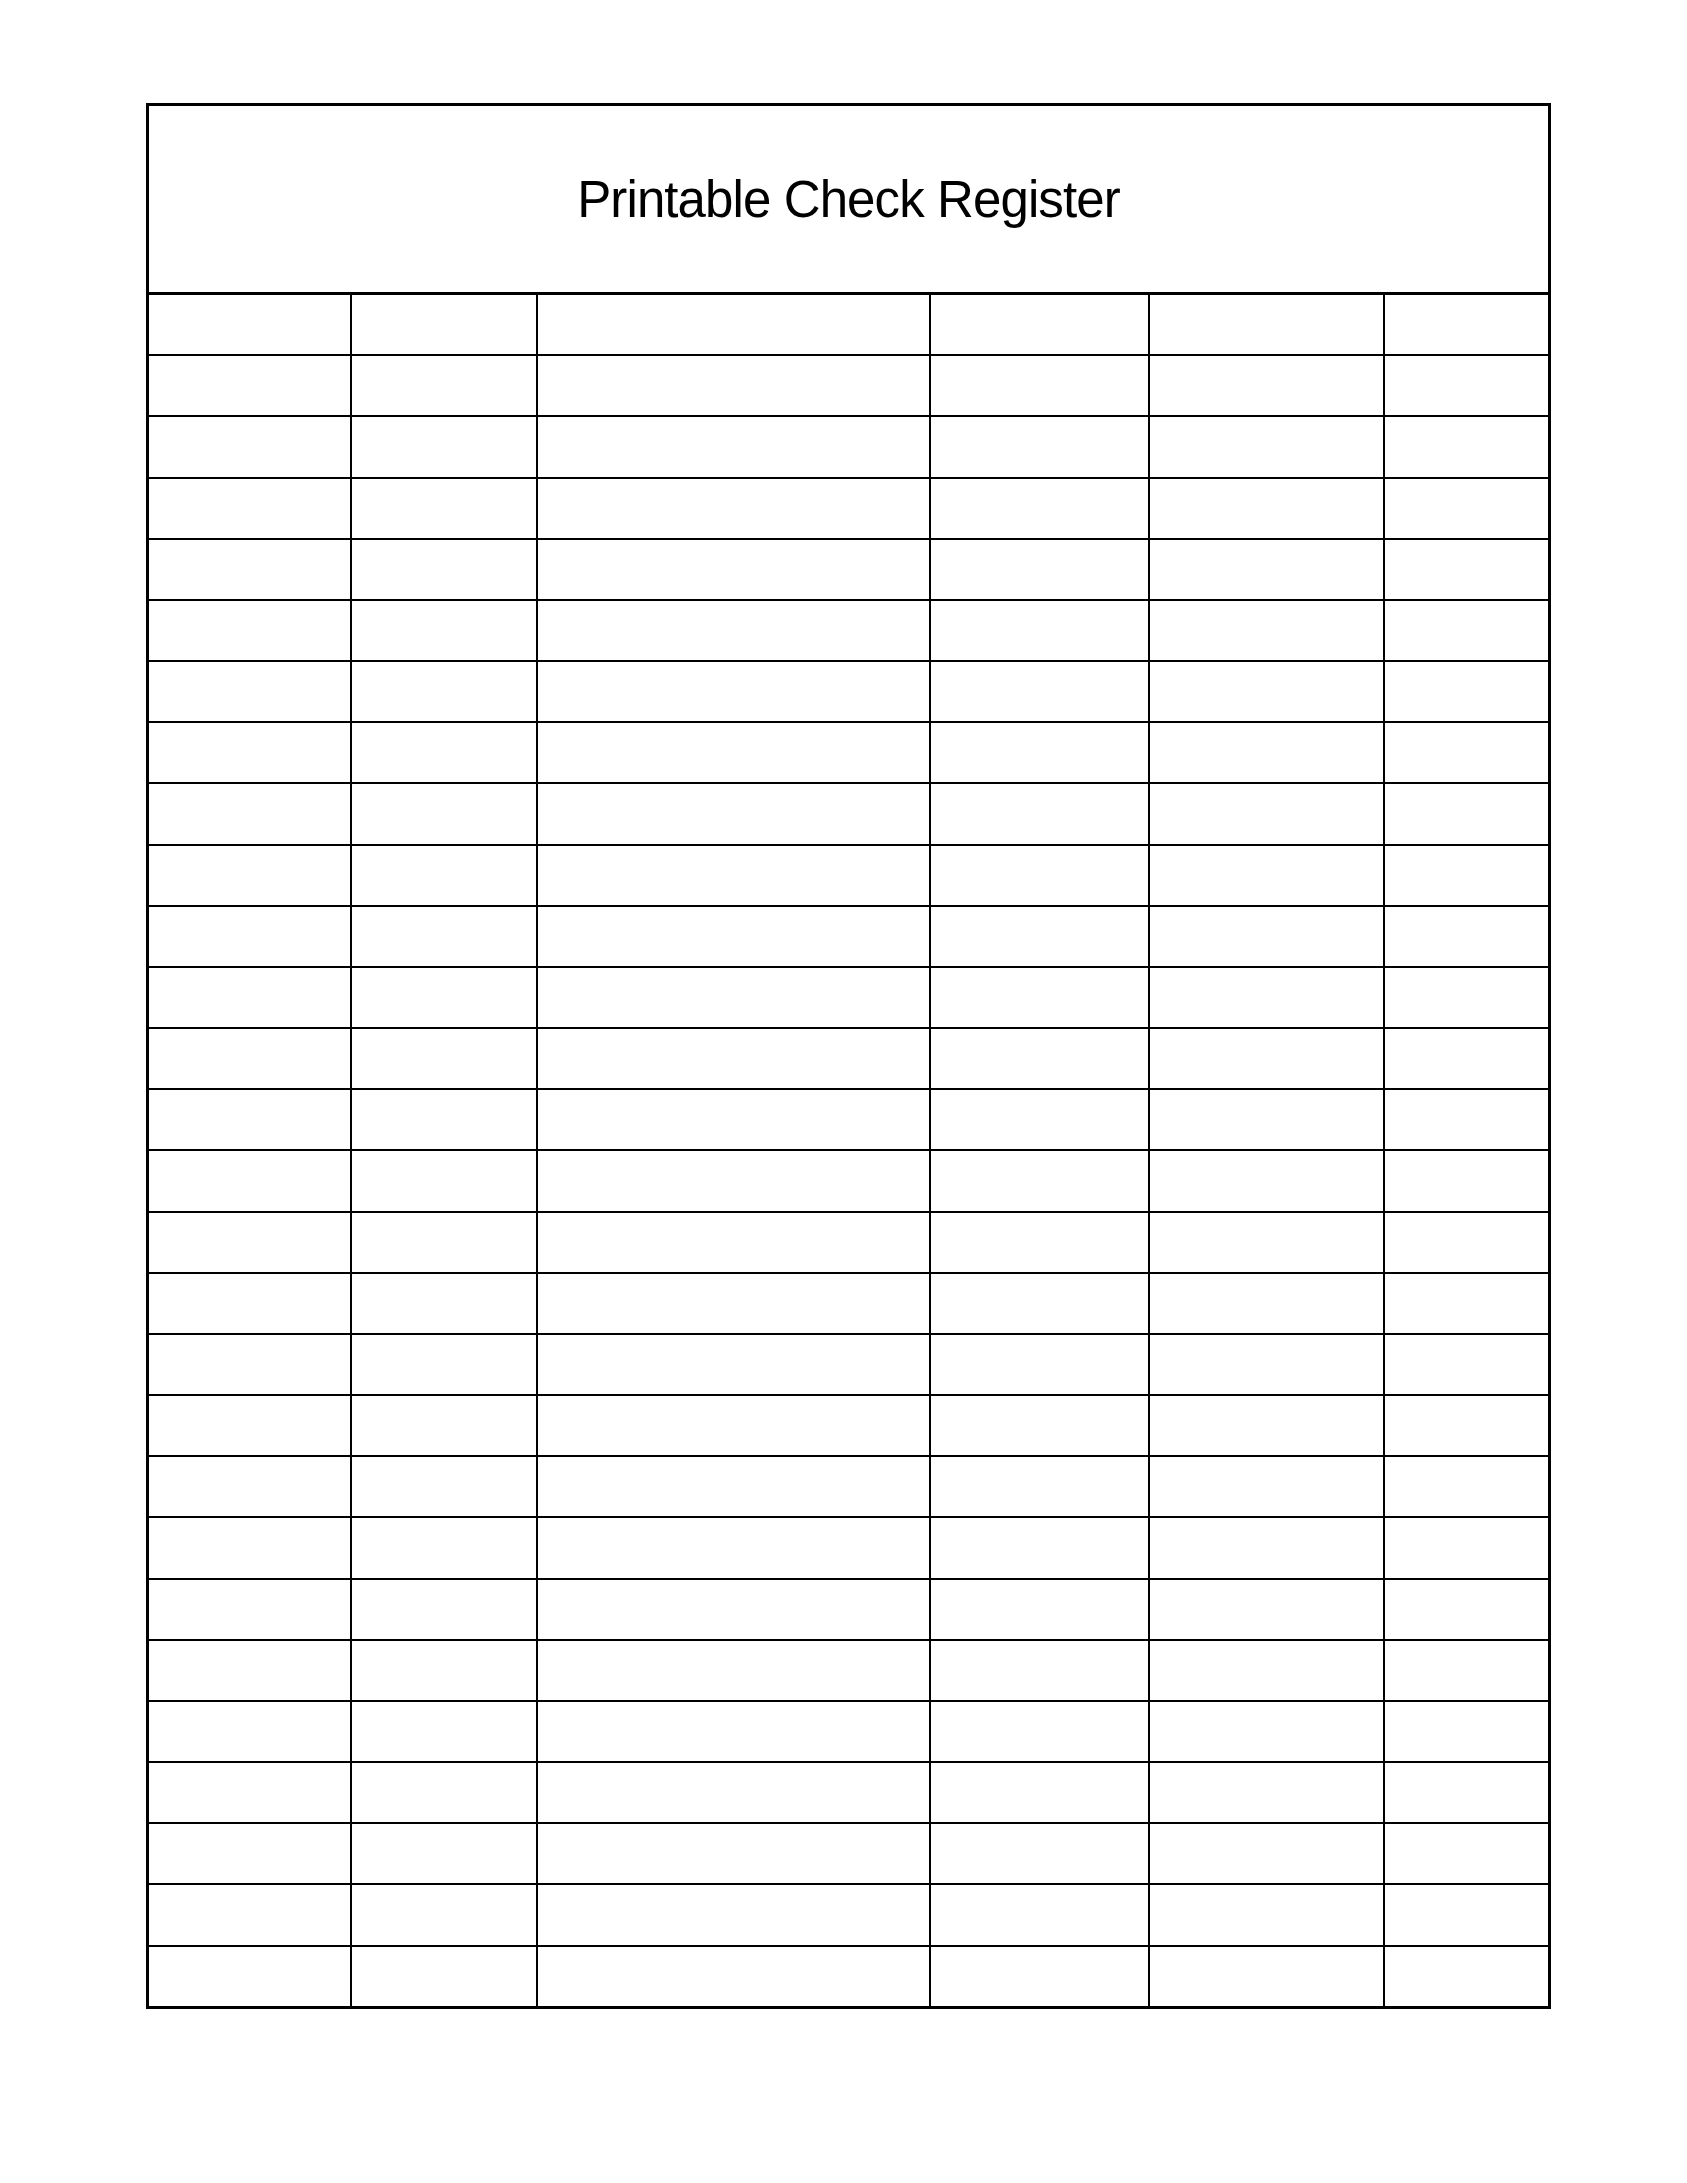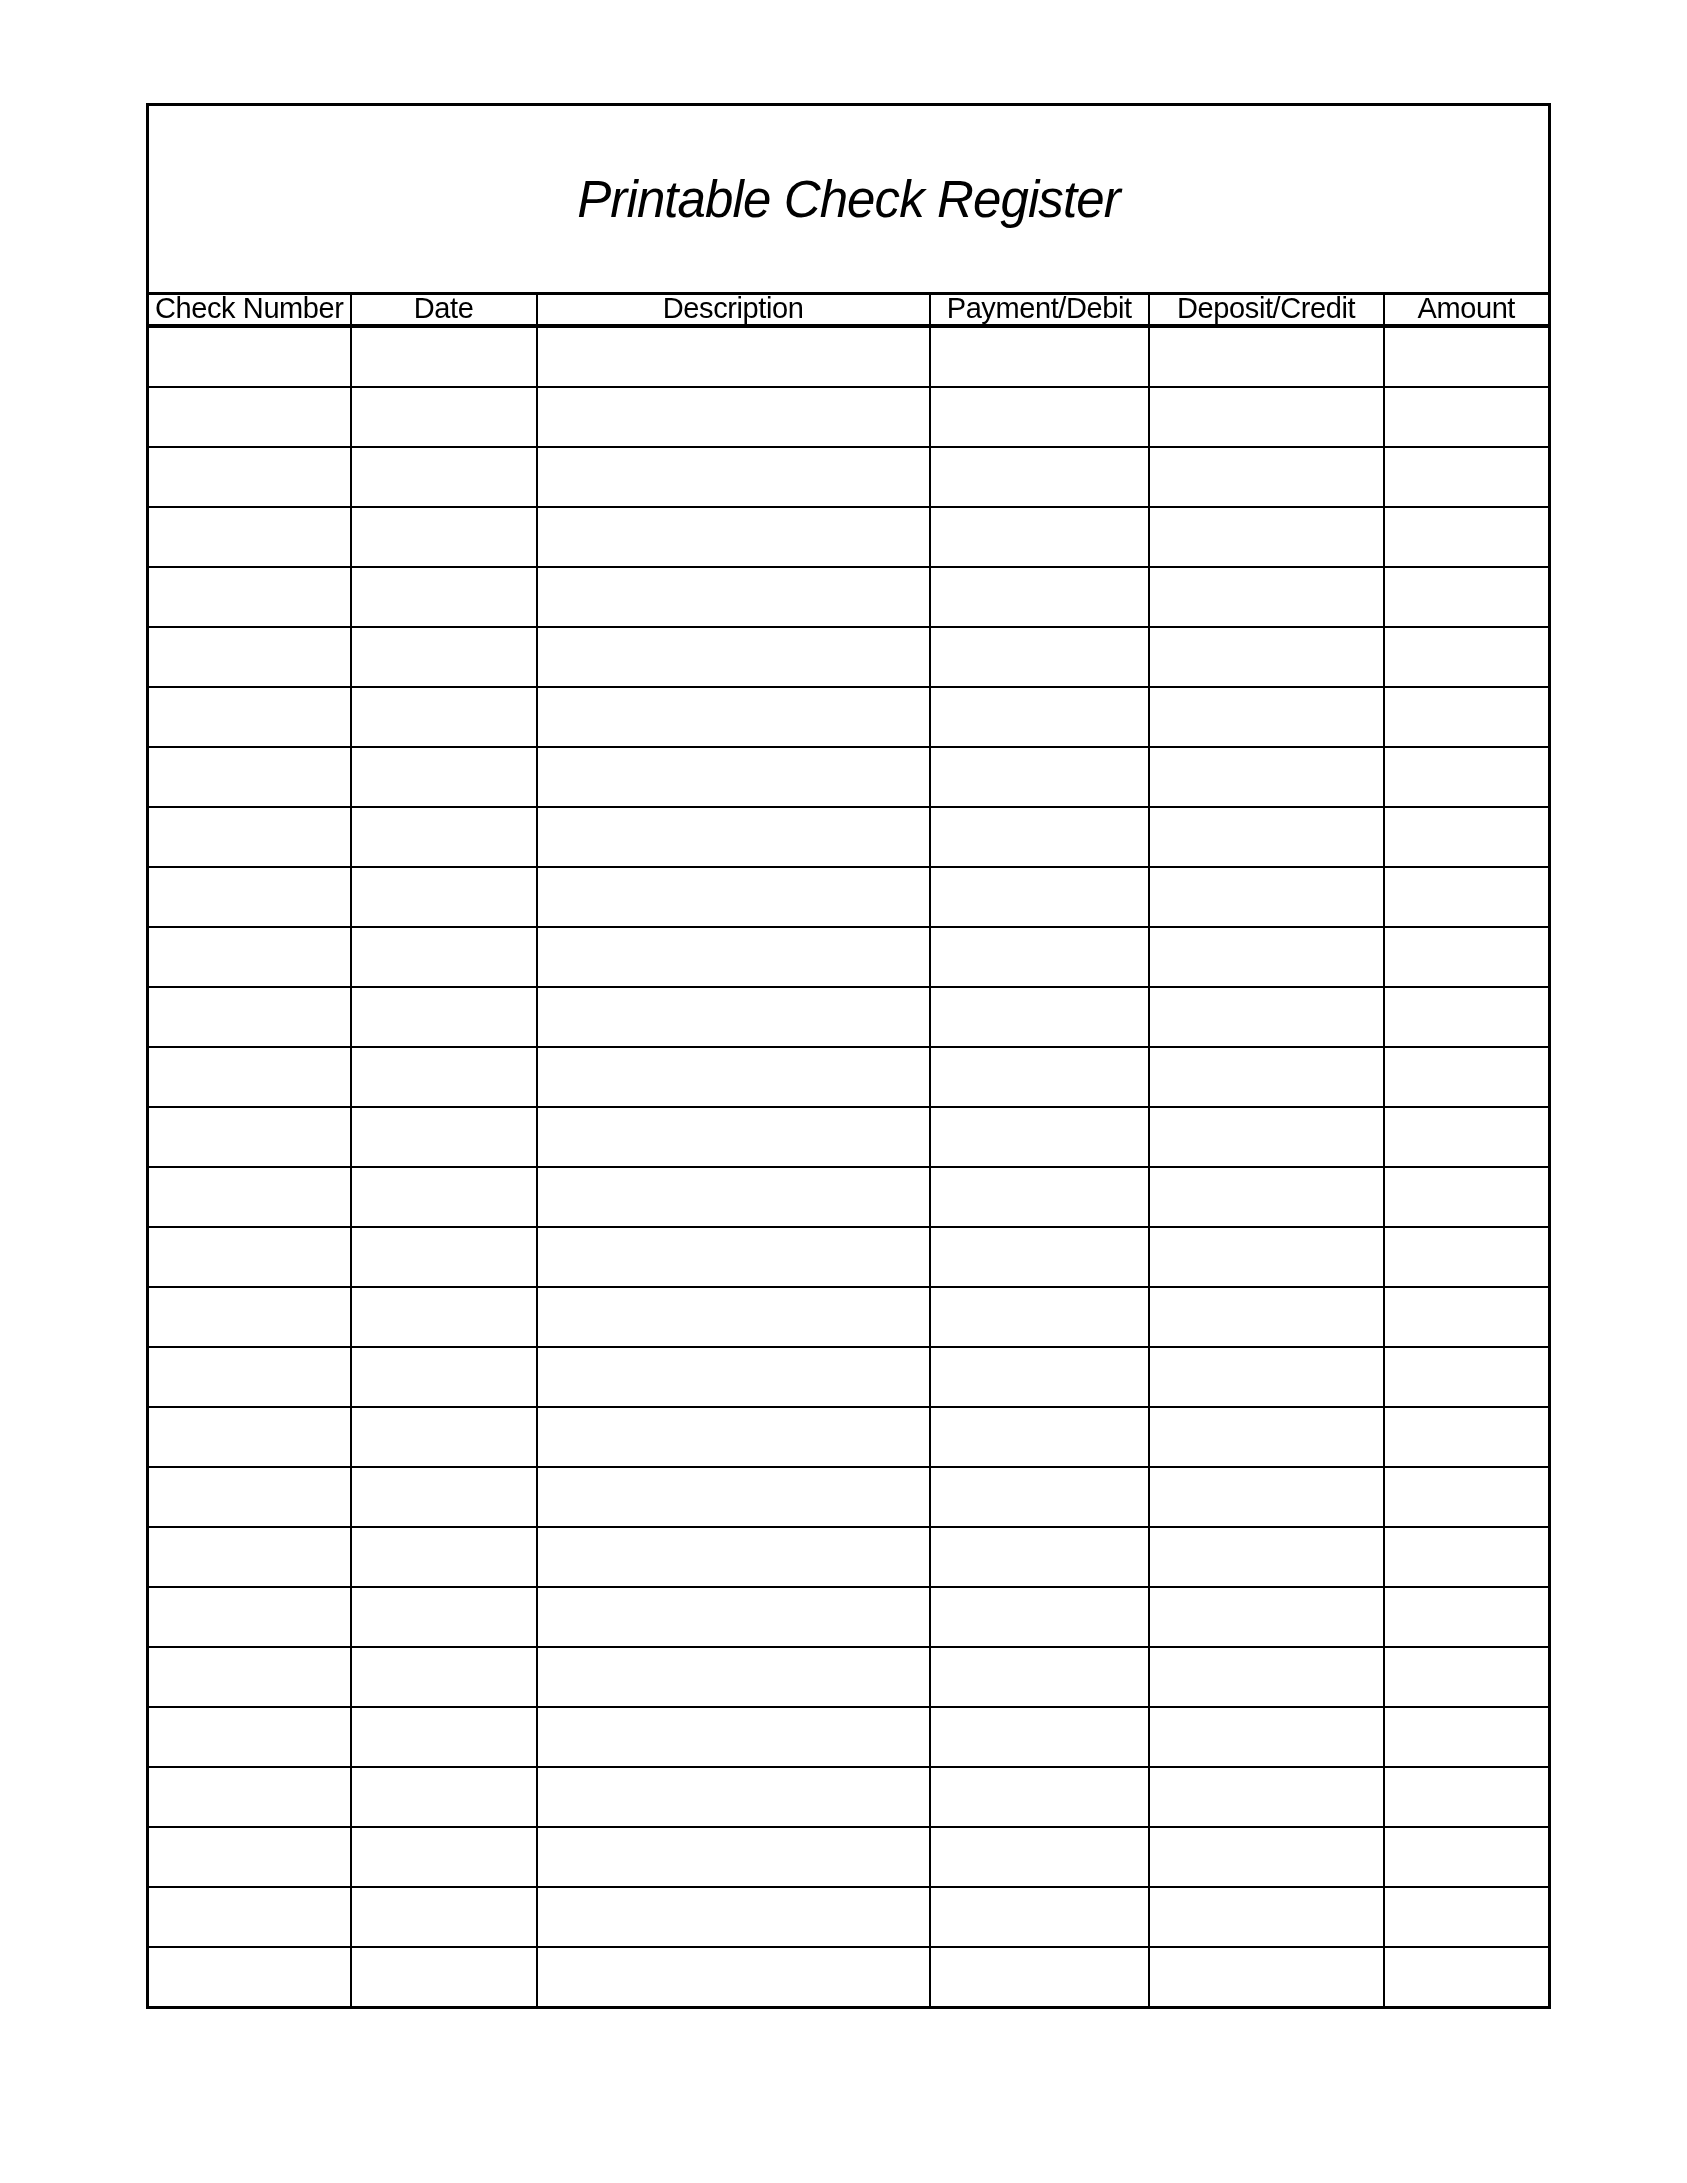--- a/index.html
+++ b/index.html
@@ -34,21 +34,20 @@
     border-bottom: 3.5px solid #000000;
     box-sizing: border-box;
     display: flex;
     align-items: center;
     justify-content: center;
   }
   .title {
     font-size: 51px;
     letter-spacing: -0.9px;
     white-space: nowrap;
-    font-style: italic;
   }
   .header-row {
     flex: 0 0 auto;
     height: 33px;
     border-bottom: 4.4px solid #000000;
     box-sizing: border-box;
     display: grid;
     grid-template-columns: 233fr 214fr 452fr 252fr 270fr 188fr;
   }
   .hcell {
@@ -98,28 +97,20 @@
 <body>
 
 <div class="page">
 
   <div class="sheet">
 
     <div class="title-area">
       <div class="title">Printable Check Register</div>
     </div>
 
-    <div class="header-row">
-      <div class="hcell">Check Number</div>
-      <div class="hcell">Date</div>
-      <div class="hcell">Description</div>
-      <div class="hcell">Payment/Debit</div>
-      <div class="hcell">Deposit/Credit</div>
-      <div class="hcell">Amount</div>
-    </div>
 
     <div class="rows" id="rows">
         <div class="row">
           <div class="cell"></div>
           <div class="cell"></div>
           <div class="cell"></div>
           <div class="cell"></div>
           <div class="cell"></div>
           <div class="cell"></div>
         </div>

